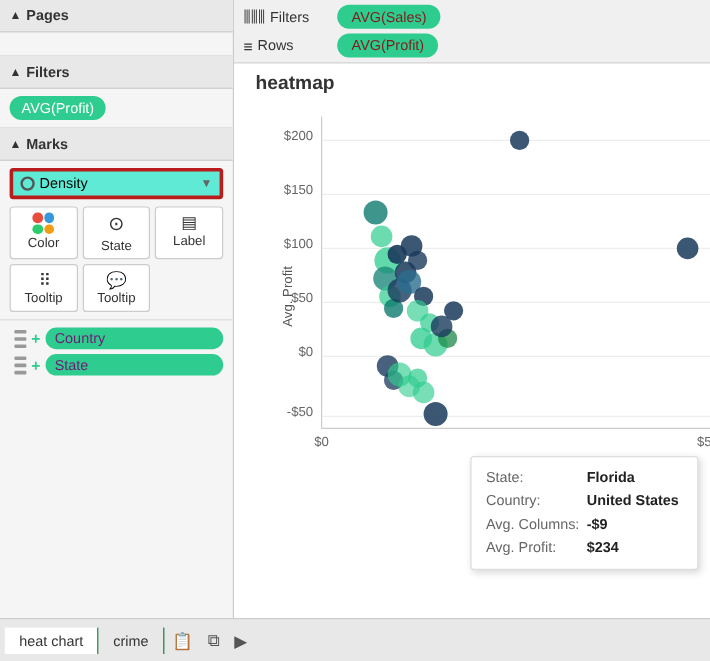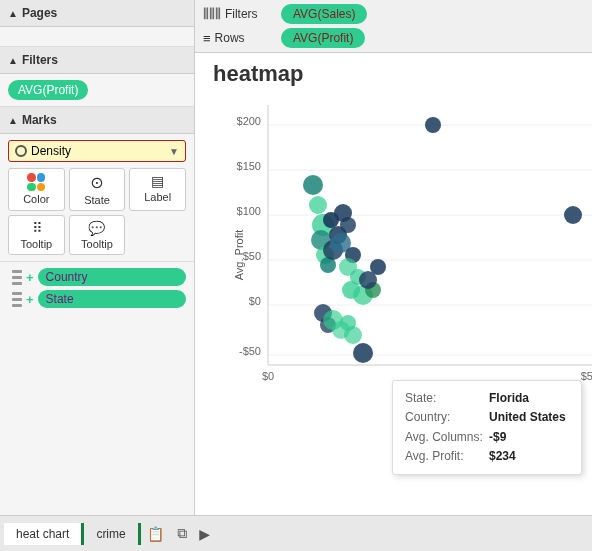--- a/index.html
+++ b/index.html
@@ -12,21 +12,21 @@
 
     .section-header { display: flex; align-items: center; gap: 4px; padding: 6px 8px; font-size: 12px; font-weight: 600; color: #333; background: #e8e8e8; border-bottom: 1px solid #ccc; cursor: pointer; }
     .section-header .chevron { font-size: 10px; }
 
     .section-body { padding: 6px 8px; border-bottom: 1px solid #ddd; }
 
     .filter-pill { background: #2ecc8e; color: white; padding: 3px 10px; border-radius: 12px; font-size: 12px; font-weight: 500; display: inline-block; }
 
     .marks-section { padding: 6px 8px; border-bottom: 1px solid #ddd; }
 
-    .density-select { display: flex; align-items: center; border: 1px solid #b91c1c; border-radius: 3px; background: #fef9c3; padding: 3px 6px; font-size: 12px; gap: 4px; width: 100%; cursor: pointer; }
+    .density-select { display: flex; align-items: center; border: 3px solid #b91c1c; border-radius: 3px; background: #5eead4; padding: 3px 6px; font-size: 12px; gap: 4px; width: 100%; cursor: pointer; }
     .density-select .circle-icon { width: 12px; height: 12px; border-radius: 50%; border: 2px solid #555; display: inline-block; }
     .density-chevron { margin-left: auto; font-size: 10px; color: #666; }
 
     .marks-grid { display: grid; grid-template-columns: 1fr 1fr 1fr; gap: 4px; margin-top: 6px; }
     .mark-item { display: flex; flex-direction: column; align-items: center; gap: 2px; padding: 4px; border: 1px solid #ccc; border-radius: 3px; background: white; cursor: pointer; font-size: 11px; color: #333; }
 
     .color-dots { display: grid; grid-template-columns: 1fr 1fr; grid-template-rows: 1fr 1fr; gap: 1px; width: 18px; height: 18px; }
     .color-dots span { border-radius: 50%; display: block; }
 
     .dimension-list { padding: 6px 8px; }
@@ -37,25 +37,25 @@
 
     
     .top-shelf { background: #f0f0f0; border-bottom: 1px solid #ccc; padding: 4px 8px; display: flex; flex-direction: column; gap: 4px; }
     .shelf-row { display: flex; align-items: center; gap: 8px; }
     .shelf-label { display: flex; align-items: center; gap: 4px; font-size: 12px; color: #333; min-width: 70px; }
     .shelf-pill { background: #2ecc8e; color: #7f1d1d; padding: 3px 12px; border-radius: 12px; font-size: 12px; font-weight: 500; }
 
     
     .chart-container { flex: 1; display: flex; flex-direction: column; overflow: hidden; }
     .chart-inner { flex: 1; background: white; position: relative; padding: 8px; }
-    .chart-title { font-size: 22px; font-weight: 600; color: #333; margin-bottom: 8px; margin-left: 10px; }
+    .chart-title { font-size: 16px; font-weight: 600; color: #333; margin-bottom: 8px; margin-left: 10px; }
 
     
     .bottom-tabs { height: 36px; background: #e8e8e8; border-top: 1px solid #ccc; display: flex; align-items: center; padding: 0 4px; gap: 0; }
-    .tab-item { padding: 4px 12px; font-size: 12px; color: #333; cursor: pointer; border-right: 3px solid #15803d; display: flex; }
+    .tab-item { padding: 4px 12px; font-size: 12px; color: #333; cursor: pointer; border-right: 1px solid #15803d; display: flex; }
     .tab-item.active { background: white; font-weight: 500; }
     .tab-icons { display: flex; align-items: center; gap: 6px; margin-left: 4px; }
     .tab-icon-btn { padding: 3px; cursor: pointer; color: #555; font-size: 14px; }
 
     
     .tooltip-box { position: absolute; background: white; border: 1px solid #ddd; border-radius: 3px; padding: 8px 12px; font-size: 12px; box-shadow: 2px 2px 6px rgba(0,0,0,0.15); z-index: 10; }
     .tooltip-row { display: flex; gap: 4px; line-height: 1.6; }
     .tooltip-label { color: #666; min-width: 80px; }
     .tooltip-value { font-weight: 600; color: #222; }
   </style>

